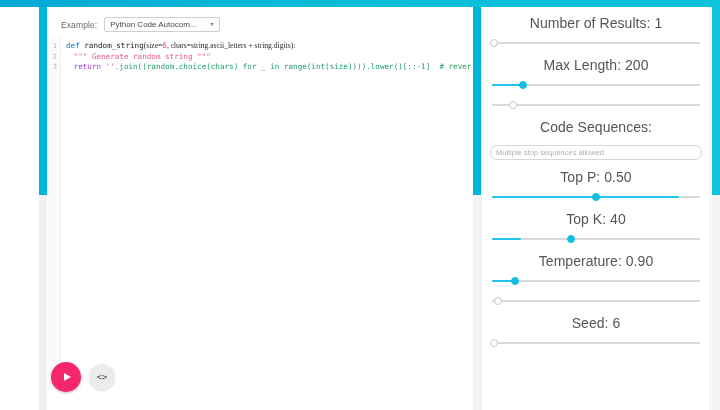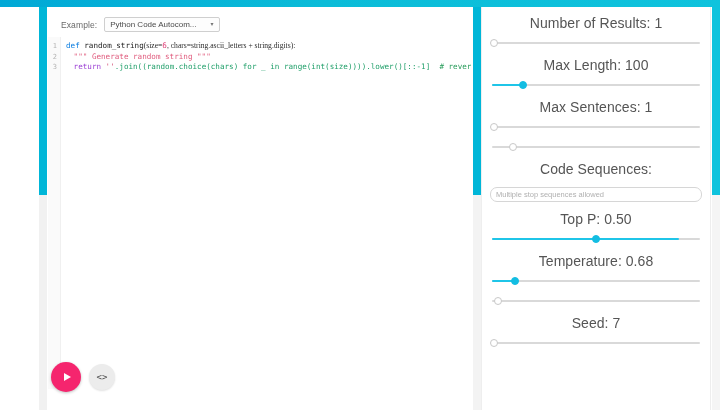--- a/index.html
+++ b/index.html
@@ -370,32 +370,25 @@
     <div class="settings-body">
       <div id="controls-upper">
           <div class="ctrl">
             <span class="ctrl-label">Number of Results: 1</span>
             <div class="slider">
               <div class="slider-track"></div>
               <div class="slider-thumb thumb-idle" style="left: 1%;"></div>
             </div>
           </div>
           <div class="ctrl">
-            <span class="ctrl-label">Max Length: 100</span>
+            <span class="ctrl-label">Max Length: 200</span>
             <div class="slider">
               <div class="slider-track"></div>
               <div class="slider-fill" style="width: 15%;"></div>
               <div class="slider-thumb thumb-active" style="left: 15%;"></div>
-            </div>
-          </div>
-          <div class="ctrl">
-            <span class="ctrl-label">Max Sentences: 1</span>
-            <div class="slider">
-              <div class="slider-track"></div>
-              <div class="slider-thumb thumb-idle" style="left: 1%;"></div>
             </div>
           </div>
           <div class="ctrl">
             <div class="slider">
               <div class="slider-track"></div>
               <div class="slider-thumb thumb-idle" style="left: 10%;"></div>
             </div>
           </div>
         </div>
 
@@ -407,35 +400,43 @@
       <div id="controls-lower">
           <div class="ctrl">
             <span class="ctrl-label">Top P: 0.50</span>
             <div class="slider">
               <div class="slider-track"></div>
               <div class="slider-fill" style="width: 90%;"></div>
               <div class="slider-thumb thumb-active" style="left: 50%;"></div>
             </div>
           </div>
           <div class="ctrl">
-            <span class="ctrl-label">Temperature: 0.68</span>
+            <span class="ctrl-label">Top K: 40</span>
+            <div class="slider">
+              <div class="slider-track"></div>
+              <div class="slider-fill" style="width: 14%;"></div>
+              <div class="slider-thumb thumb-active" style="left: 38%;"></div>
+            </div>
+          </div>
+          <div class="ctrl">
+            <span class="ctrl-label">Temperature: 0.90</span>
             <div class="slider">
               <div class="slider-track"></div>
               <div class="slider-fill" style="width: 11%;"></div>
               <div class="slider-thumb thumb-active" style="left: 11%;"></div>
             </div>
           </div>
           <div class="ctrl">
             <div class="slider">
               <div class="slider-track"></div>
               <div class="slider-thumb thumb-idle" style="left: 3%;"></div>
             </div>
           </div>
           <div class="ctrl">
-            <span class="ctrl-label">Seed: 7</span>
+            <span class="ctrl-label">Seed: 6</span>
             <div class="slider">
               <div class="slider-track"></div>
               <div class="slider-thumb thumb-idle" style="left: 1%;"></div>
             </div>
           </div>
         </div>
     </div>
   </div>
 
 </div>

